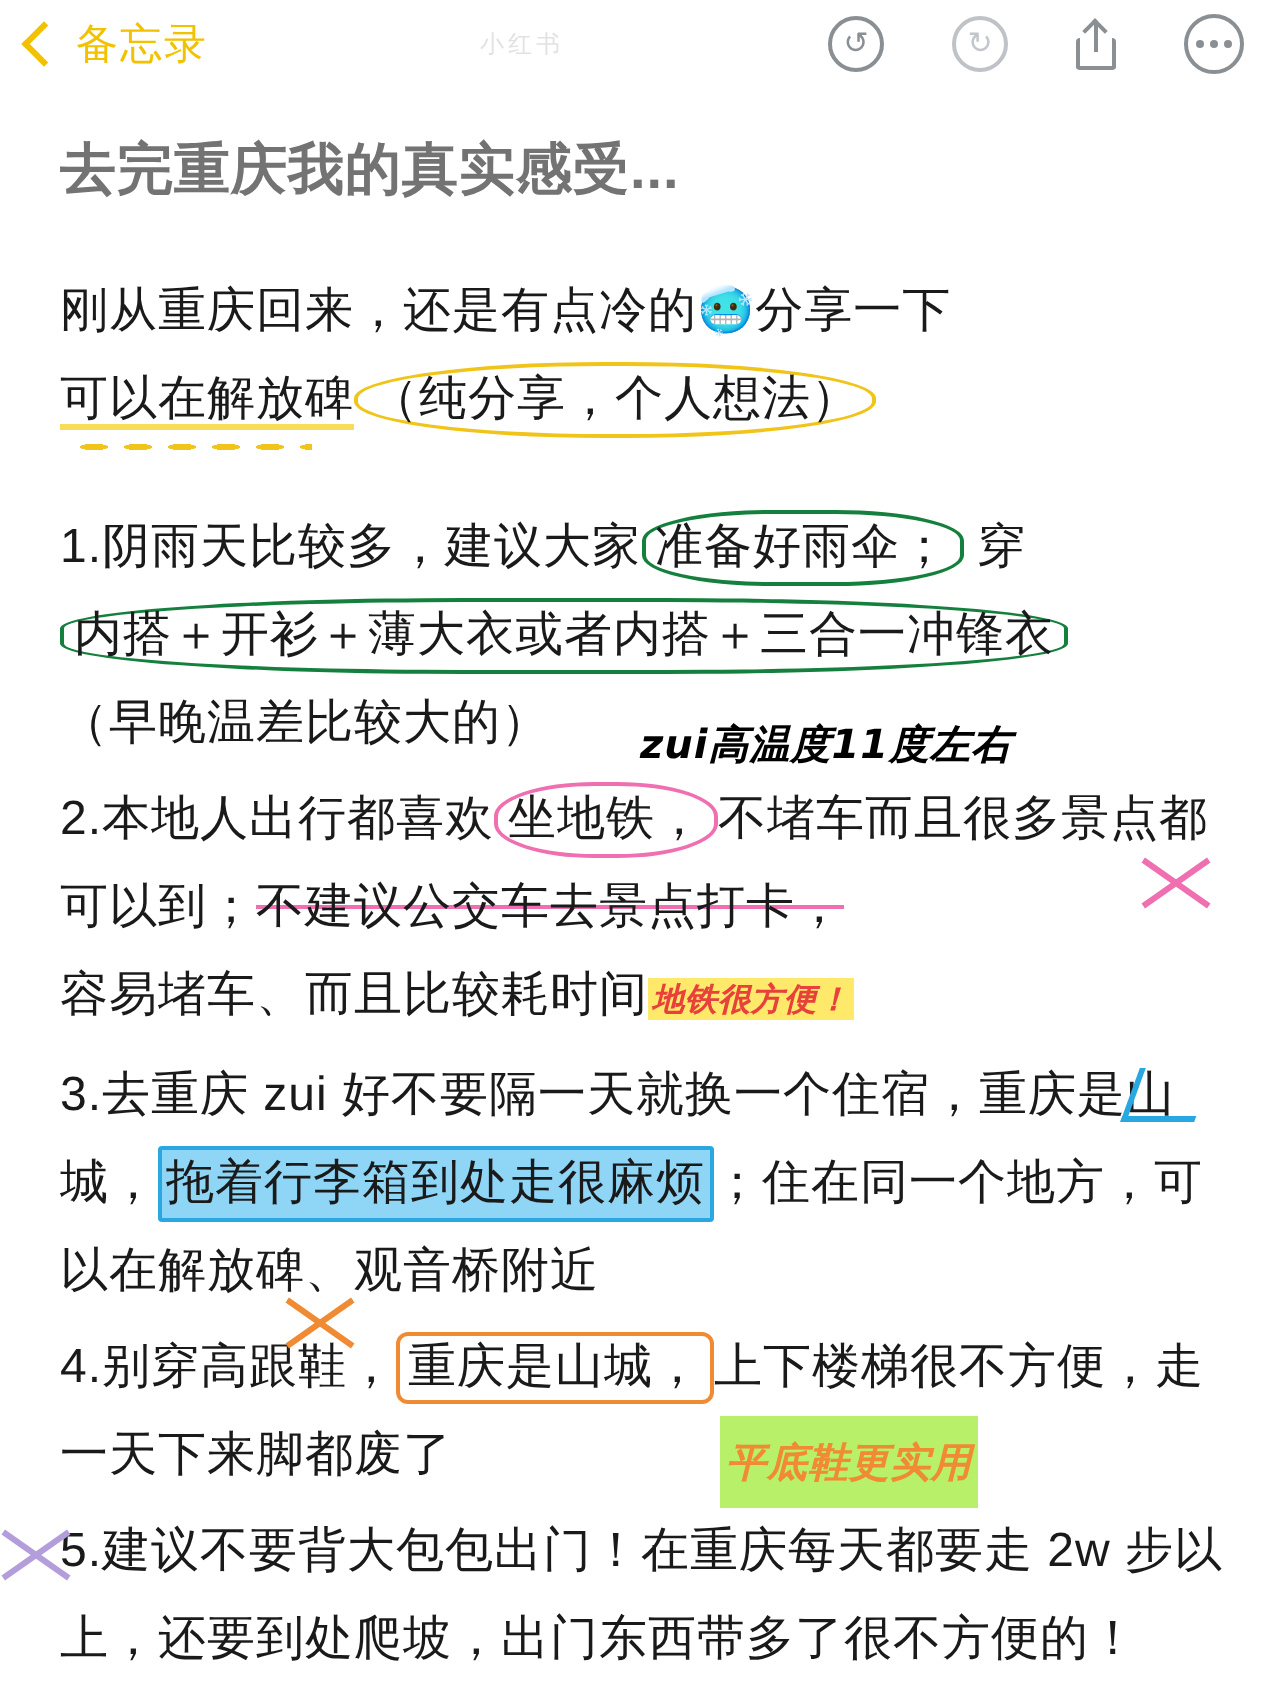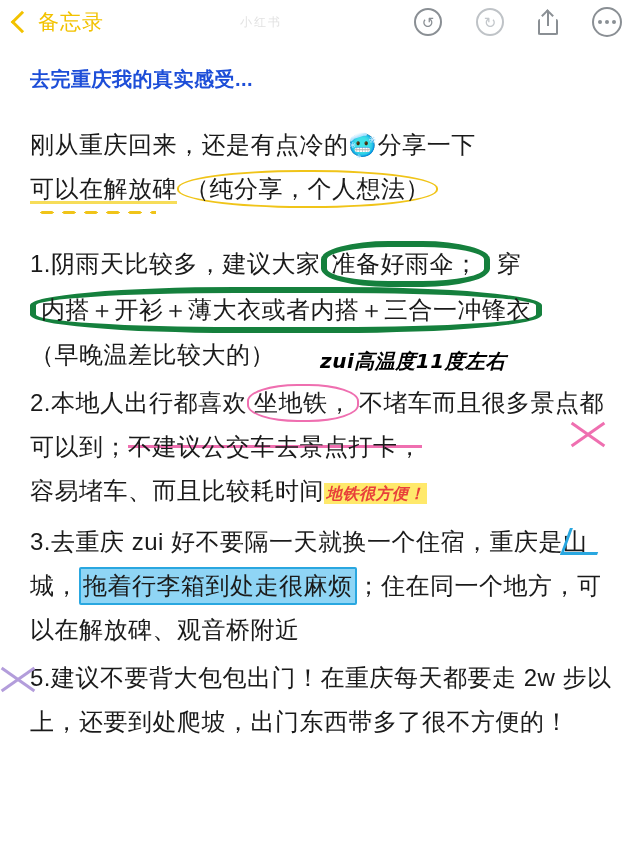--- a/index.html
+++ b/index.html
@@ -124,23 +124,23 @@
     letter-spacing: 2px;
   }
 
   
   .note {
     padding: 14px 28px 0 30px;
     box-sizing: border-box;
     position: relative;
   }
   .note-title {
-    font-size: 20px;
+    font-size: 28px;
     font-weight: bold;
-    color: #1d4ed8;
+    color: #737373;
     letter-spacing: 0.5px;
     margin: 8px 0 30px 0;
   }
   .para {
     font-size: 24px;
     line-height: 44px;
     color: #1a1a1a;
     letter-spacing: 0.5px;
     position: relative;
     margin-bottom: 4px;
@@ -148,21 +148,21 @@
   
   .circle-y {
     border: 2px solid #f0c419;
     border-radius: 48%;
     padding: 0 6px;
     display: inline-block;
     line-height: 34px;
     text-align: center;
   }
   .circle-g {
-    border: 6px solid #15803d;
+    border: 2px solid #15803d;
     border-radius: 40%;
     padding: 0 5px;
     display: inline-block;
     line-height: 34px;
   }
   .circle-p {
     border: 2px solid #ef6fb0;
     border-radius: 45%;
     padding: 0 5px;
     display: inline-block;
@@ -308,20 +308,25 @@
     <span>2.</span><span>本地人出行都喜欢</span><span class="circle-p">坐地铁，</span><span>不堵车而且很多景点都可以到；</span><span class="strike-pink">不建议公交车去景点打卡，</span><br>
     <span>容易堵车、而且比较耗时间</span><span class="hl-yellow-fill hand hand-red" style="position:static;font-size:16px">地铁很方便！</span>
     <span class="mark cross" style="right:4px; top:32px;"></span>
   </div>
 
   <div class="para" style="position:relative">
     <span>3.</span><span>去重庆 zui 好不要隔一天就换一个住宿，重庆是山城，</span><span class="box-blue squiggle-blue">拖着行李箱到处走很麻烦</span><span>；住在同一个地方，可以在解放碑、观音桥附近</span>
     <span class="mark" style="right:10px; top:8px; width:34px; height:24px; border-left:3px solid #29a7e0; border-bottom:3px solid #29a7e0; transform:skewX(-20deg);"></span>
   </div>
 
+  <div class="para" style="position:relative">
+    <span>4.</span><span>别穿高跟鞋，</span><span class="box-orange">重庆是山城，</span><span>上下楼梯很不方便，走一天下来脚都废了</span>
+    <span class="mark cross orange" style="left:110px; top:-22px;"></span>
+    <span class="hand hand-orange hl-green-fill" style="left:330px; top:46px; padding:1px 3px;">平底鞋更实用</span>
+  </div>
 
   <div class="para" style="position:relative">
     <span>5.</span><span>建议不要背大包包出门！在重庆每天都要走 2w 步以上，还要到处爬坡，出门东西带多了很不方便的！</span>
     <span class="mark cross purple" style="left:-32px; top:2px;"></span>
     
   </div>
 
   <div class="footer-space"></div>
 </div>
 

